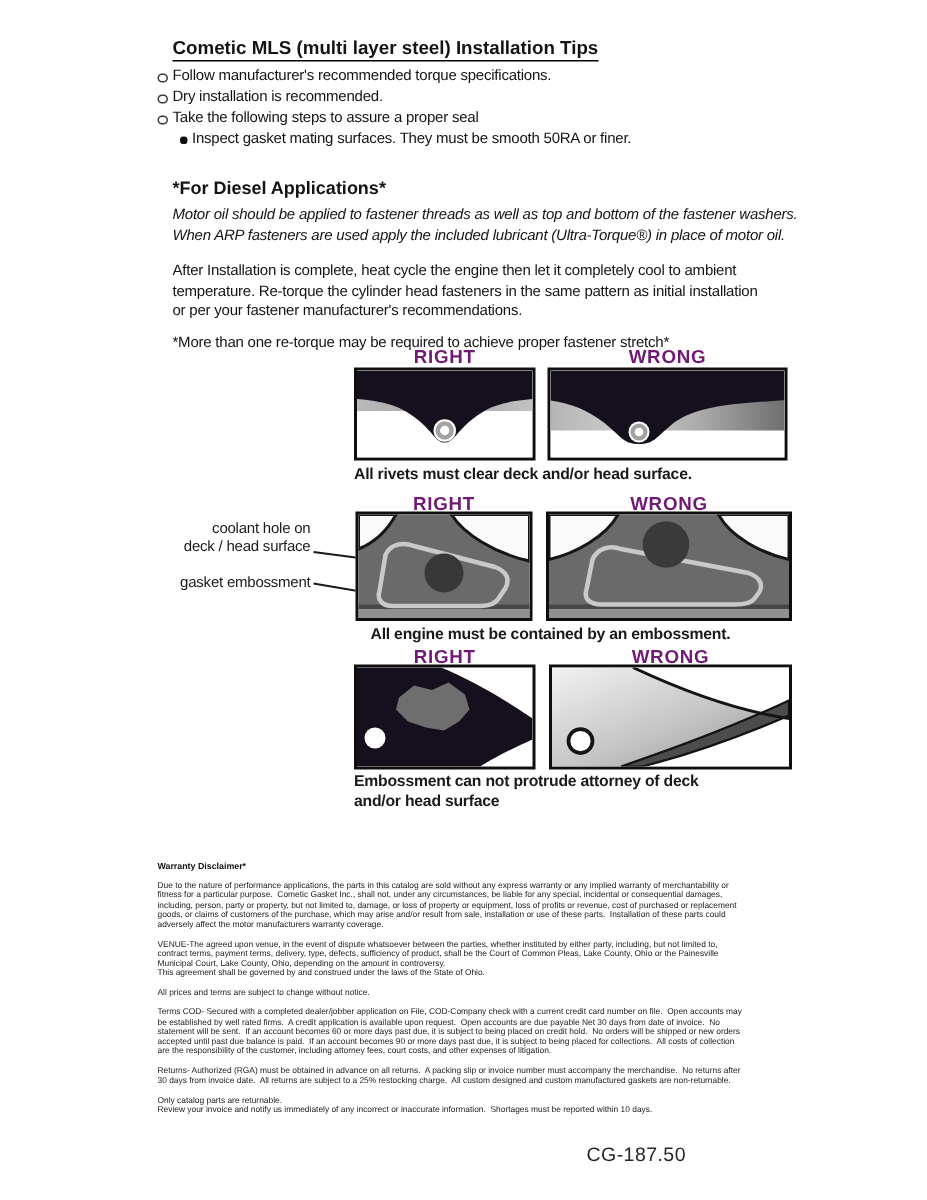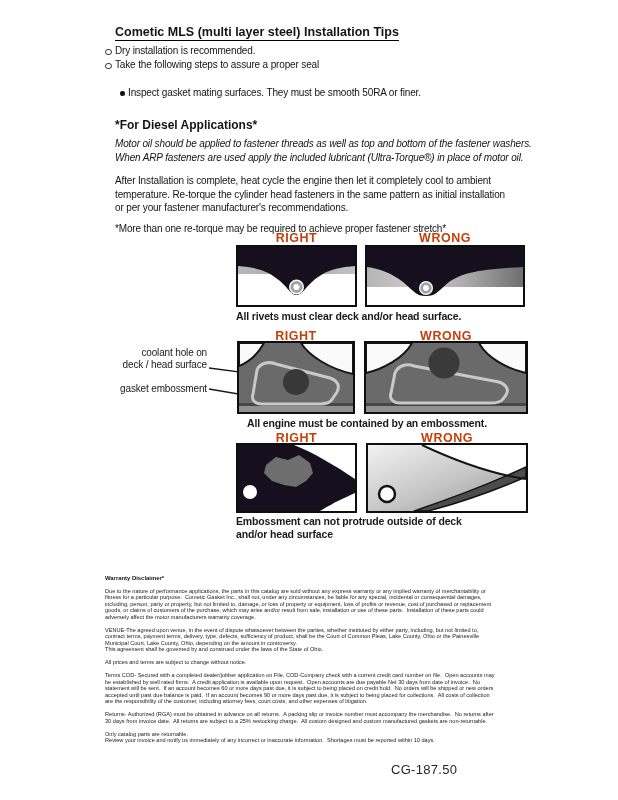--- a/index.html
+++ b/index.html
@@ -26,41 +26,45 @@
     position:absolute;left:0;top:5px;width:4.5px;height:4.5px;
     background:#111;border-radius:50%;border:none;
   }
   .subtips .tip-row{padding-left:8px;}
   .h-diesel{left:115px;top:118px;font-size:12px;font-weight:bold;}
   .body-par{left:115px;font-size:10px;letter-spacing:-0.15px;line-height:13.5px;width:460px;}
   .p1{top:137px;font-style:italic;}
   .p2{top:174px;}
   .note{top:222px;}
   .fig-label{
-    font-size:12.5px;font-weight:bold;letter-spacing:0.5px;text-align:center;color:#c2410c;
+    font-size:12.5px;font-weight:bold;letter-spacing:0.5px;text-align:center;color:#701a75;
   }
   .fig-box{
     border:2px solid #0e0e0e;box-sizing:border-box;background:#fff;line-height:0;
   }
   .fig-box svg{display:block;}
   .fig-caption{font-size:10.5px;font-weight:bold;letter-spacing:-0.15px;line-height:12.5px;color:#1a1a1a;}
   .fig2-side-label{
     font-size:10px;letter-spacing:-0.15px;line-height:11.5px;text-align:right;color:#1a1a1a;
   }
   .warranty{left:105px;top:575px;width:480px;font-size:5.6px;line-height:6.5px;color:#222;}
   .warranty h4{margin:0 0 6px 0;font-size:5.9px;font-weight:bold;color:#111;}
   .warranty p{margin:0 0 6.5px 0;white-space:pre;}
   .page-number{left:391px;top:762px;font-size:13px;letter-spacing:0.3px;color:#262626;}
 </style>
 </head>
 <body>
 
 <div class="abs page-title">Cometic MLS (multi layer steel) Installation Tips</div>
 
 <div class="abs tips">
+  <div class="tip-row">
+    <span class="bullet-o"></span>
+    <span>Follow manufacturer's recommended torque specifications.</span>
+  </div>
   <div class="tip-row">
     <span class="bullet-o"></span>
     <span>Dry installation is recommended.</span>
   </div>
   <div class="tip-row">
     <span class="bullet-o"></span>
     <span>Take the following steps to assure a proper seal</span>
   </div>
 </div>
 <div class="abs subtips">
@@ -177,21 +181,21 @@
       </linearGradient>
     </defs>
     <rect x="0" y="0" width="158" height="66" fill="url(#band3w)"></rect>
     <path d="M54,0 C88,16 124,29 158,34 L158,0 Z" fill="#ffffff"></path>
     <path d="M60,66 C98,52 132,38 158,26 L158,66 Z" fill="#ffffff"></path>
     <path d="M46,66 C90,51 128,36 158,22 L158,32 C130,44 96,57 60,66 Z" fill="#4c4c4c" stroke="#141414" stroke-width="1.5"></path>
     <path d="M54,0 C88,16 124,29 158,34" fill="none" stroke="#141414" stroke-width="2"></path>
     <circle cx="19" cy="49" r="8" fill="#ffffff" stroke="#141414" stroke-width="2.5"></circle>
   </svg>
 </div>
-<div class="abs fig-caption pre" style="left:236px;top:515px;">Embossment can not protrude outside of deck
+<div class="abs fig-caption pre" style="left:236px;top:515px;">Embossment can not protrude attorney of deck
 and/or head surface</div>
 
 <div class="abs warranty">
   <h4>Warranty Disclaimer*</h4>
   <p>Due to the nature of performance applications, the parts in this catalog are sold without any express warranty or any implied warranty of merchantability or
 fitness for a particular purpose.  Cometic Gasket Inc., shall not, under any circumstances, be liable for any special, incidental or consequential damages,
 including, person, party or property, but not limited to, damage, or loss of property or equipment, loss of profits or revenue, cost of purchased or replacement
 goods, or claims of customers of the purchase, which may arise and/or result from sale, installation or use of these parts.  Installation of these parts could
 adversely affect the motor manufacturers warranty coverage.</p>
   <p>VENUE-The agreed upon venue, in the event of dispute whatsoever between the parties, whether instituted by either party, including, but not limited to,

